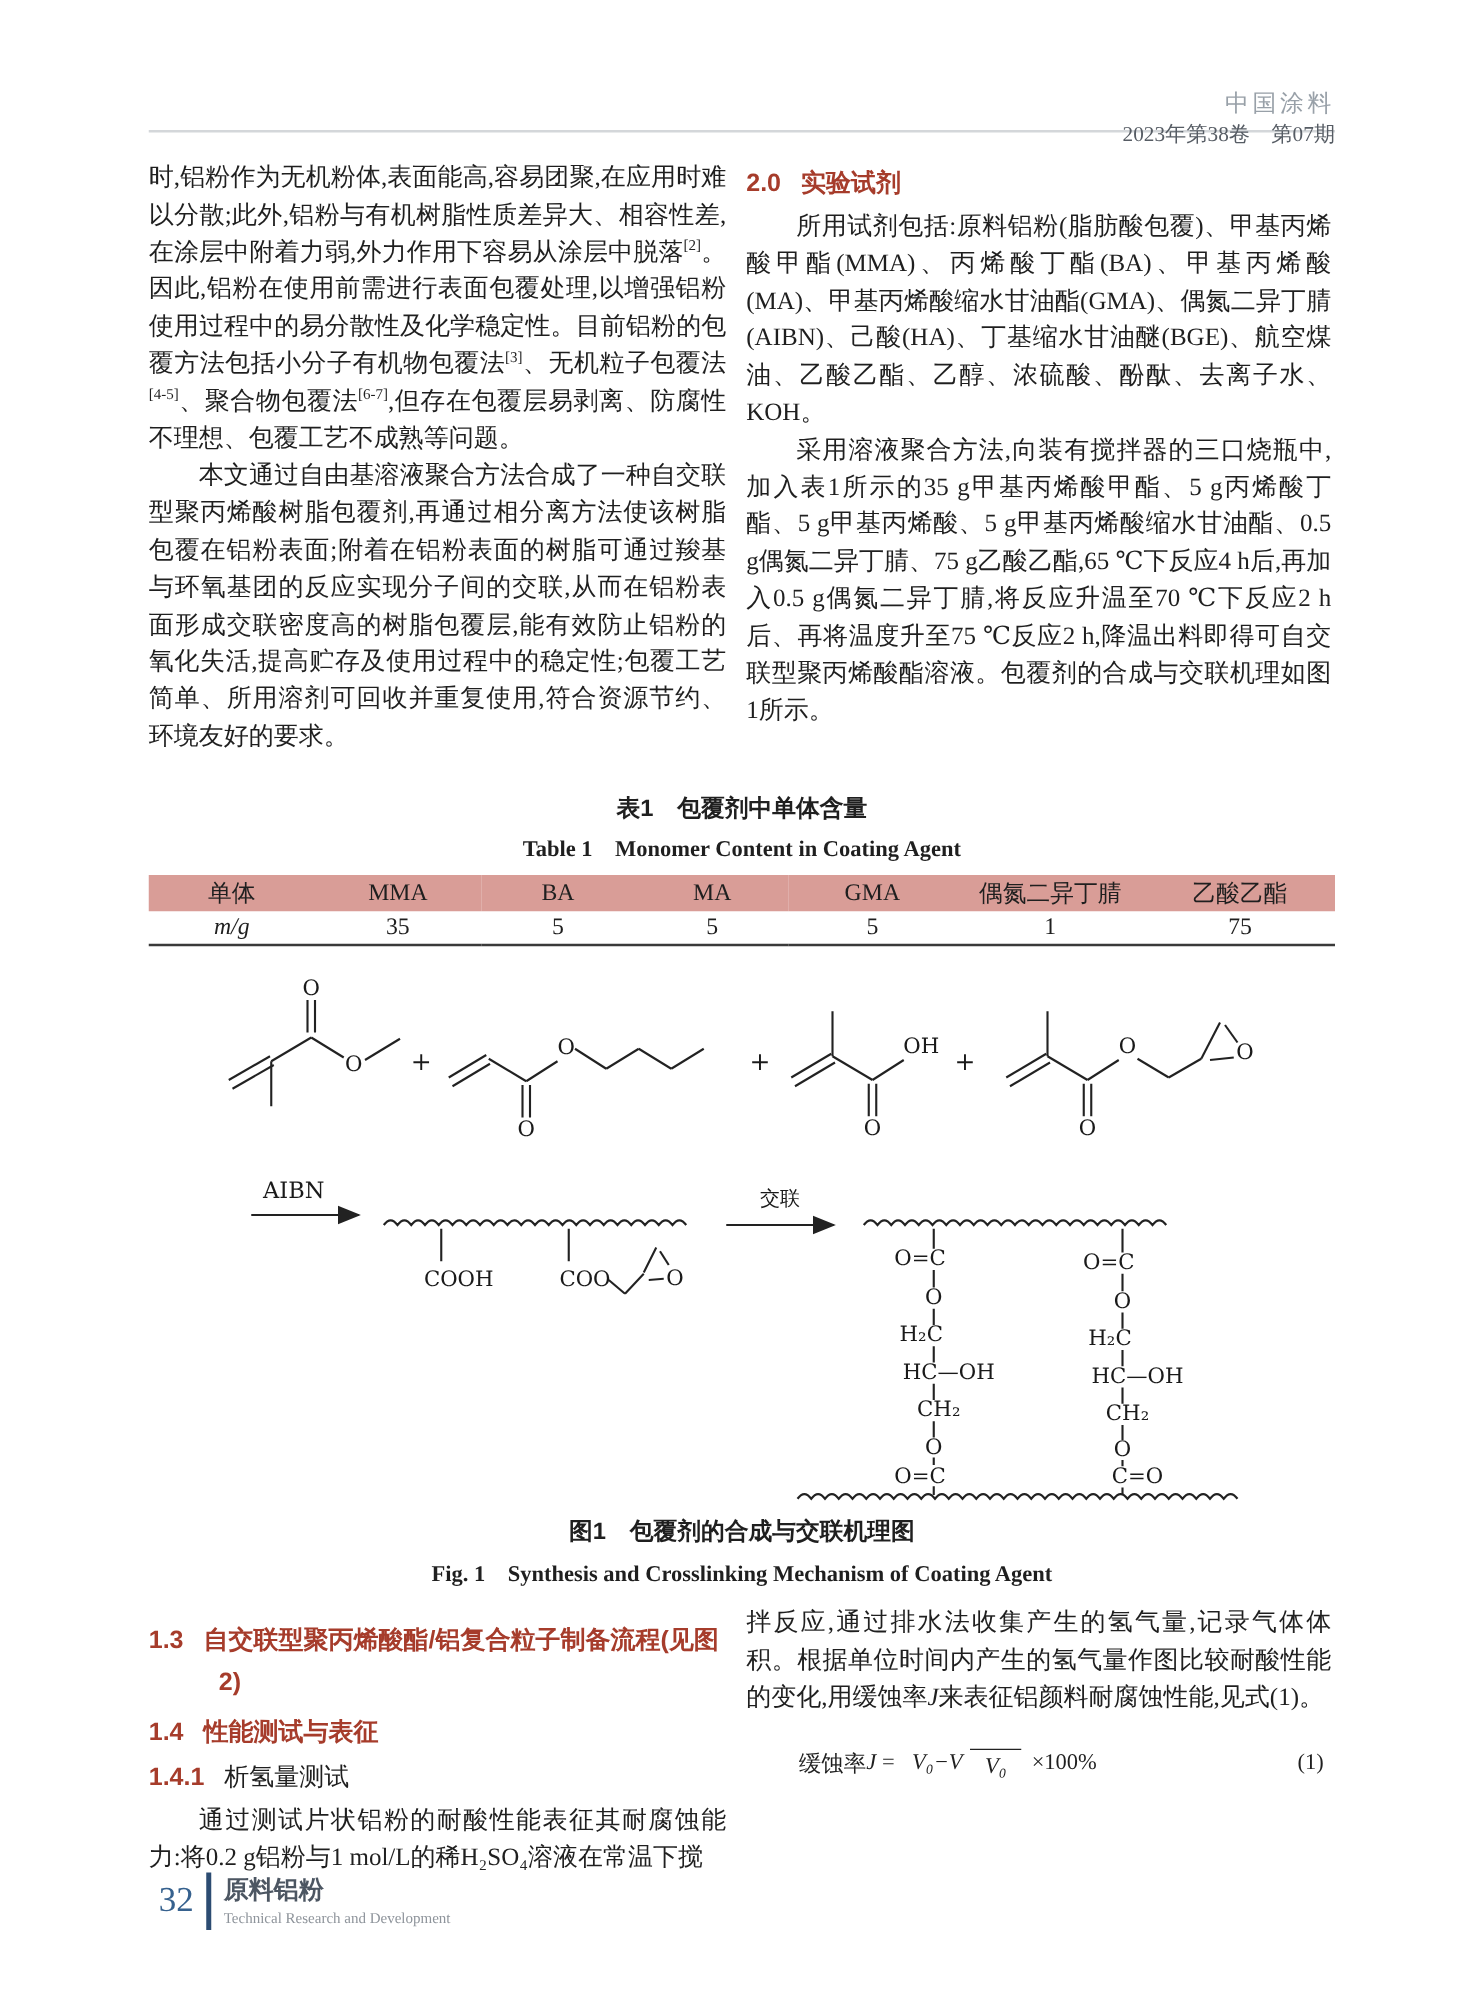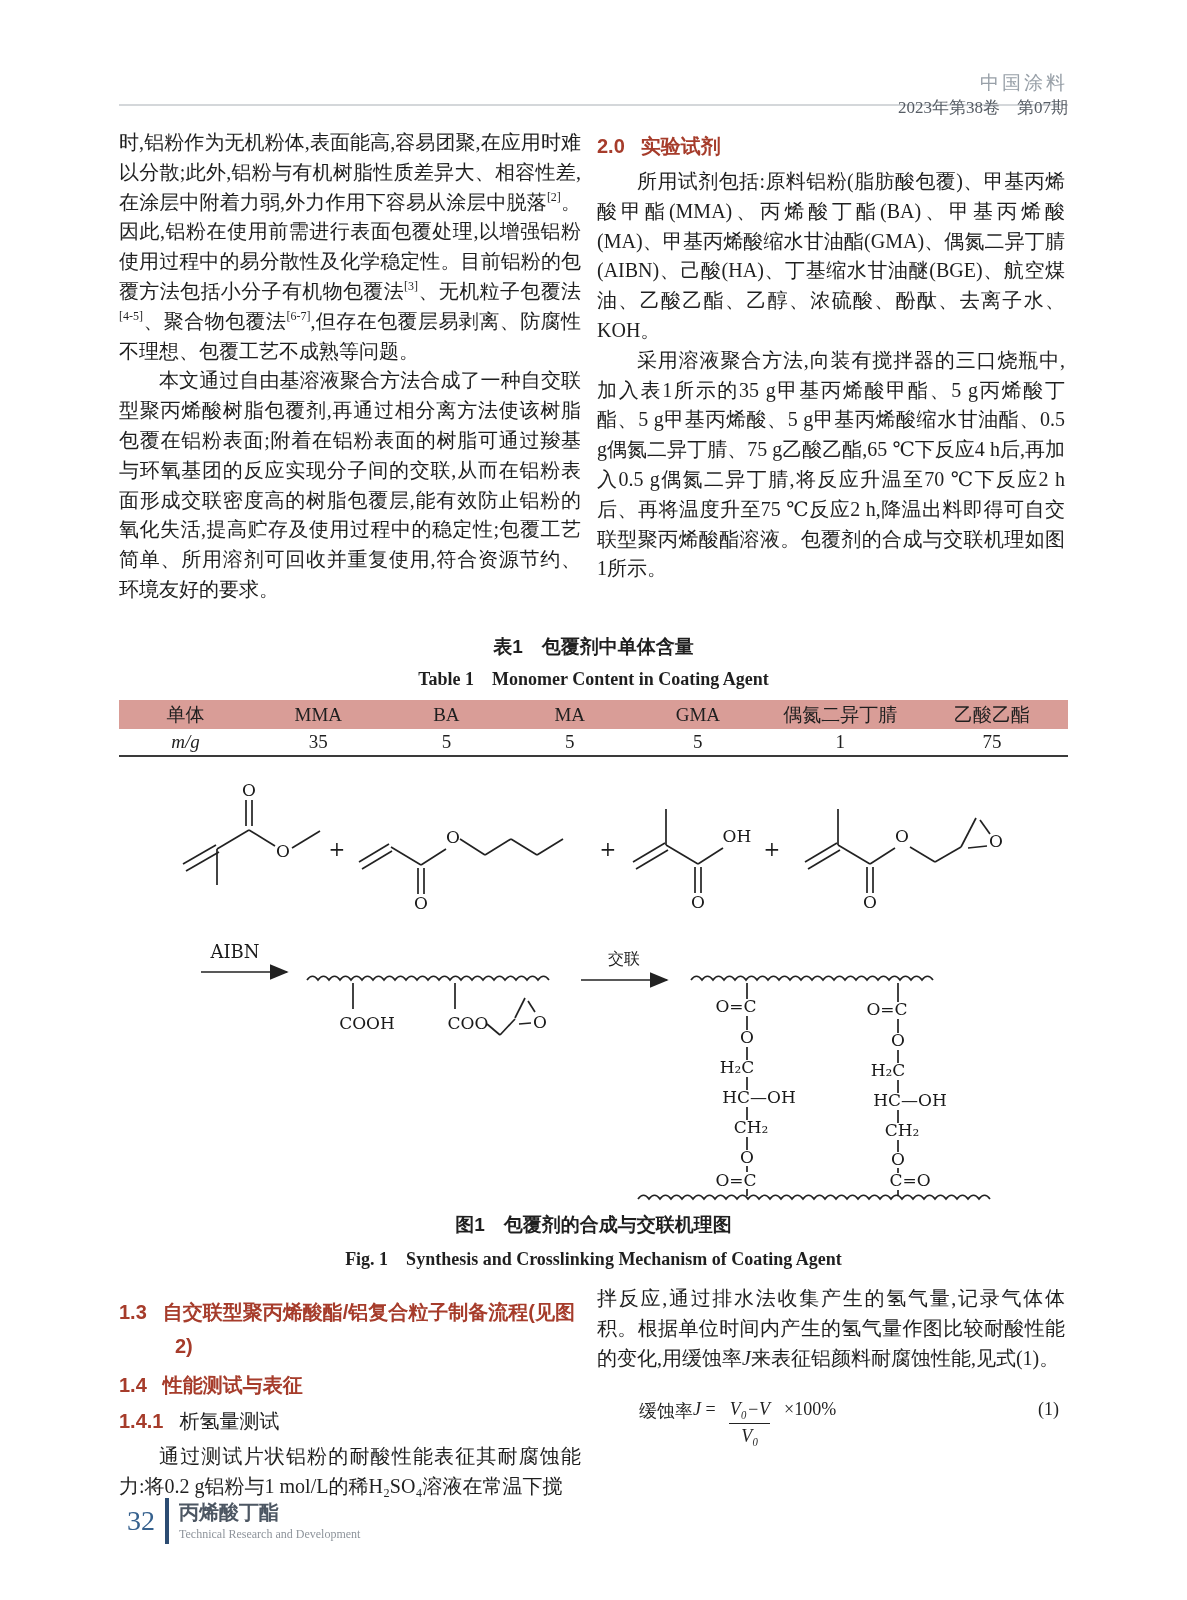--- a/index.html
+++ b/index.html
@@ -53,21 +53,21 @@
   .figcap{position:absolute;left:119px;width:949px;}
   svg text{font-family:"DejaVu Serif","Liberation Serif",serif;fill:#1a1a1a;}
   .cjk{font-family:"Liberation Sans","DejaVu Sans",sans-serif;}
 
   
   .bcolL{position:absolute;left:119px;top:1286px;width:462px;}
   .bcolR{position:absolute;left:597px;top:1284px;width:468px;}
 
   .formula{display:flex;align-items:flex-start;margin-top:26px;font-size:18px;padding-left:42px;}
   .formula i{font-style:italic;}
-  .frac{display:inline-flex;flex-direction:column;align-items:center;
+  .frac{display:inline-flex;flex-direction:row;align-items:center;
         font-style:italic;margin:0 8px;}
   .frac .nu{padding:0 6px 3px;}
   .frac .de{border-top:1.6px solid #222;padding:2px 12px 0;}
   .ftag{margin-left:auto;margin-right:6px;}
 
   
   .ftr{position:absolute;left:127px;top:1498px;display:flex;align-items:center;}
   .ftr .pn{font-size:28px;color:var(--fblue);margin-right:10px;}
   .ftr .bar{width:4px;height:46px;background:#2c4c72;margin-right:10px;}
   .ftr .zh{font-family:"Liberation Sans","DejaVu Sans",sans-serif;font-weight:bold;
@@ -285,18 +285,18 @@
       </span>
       <span>×100%</span>
       <span class="ftag">(1)</span>
     </div>
   </div>
 
   <div class="ftr">
     <span class="pn">32</span>
     <span class="bar"></span>
     <span>
-      <div class="zh">丙烯酸丁酯</div>
+      <div class="zh">原料铝粉</div>
       <div class="en">Technical Research and Development</div>
     </span>
   </div>
 
 </div>
 
 </body></html>

